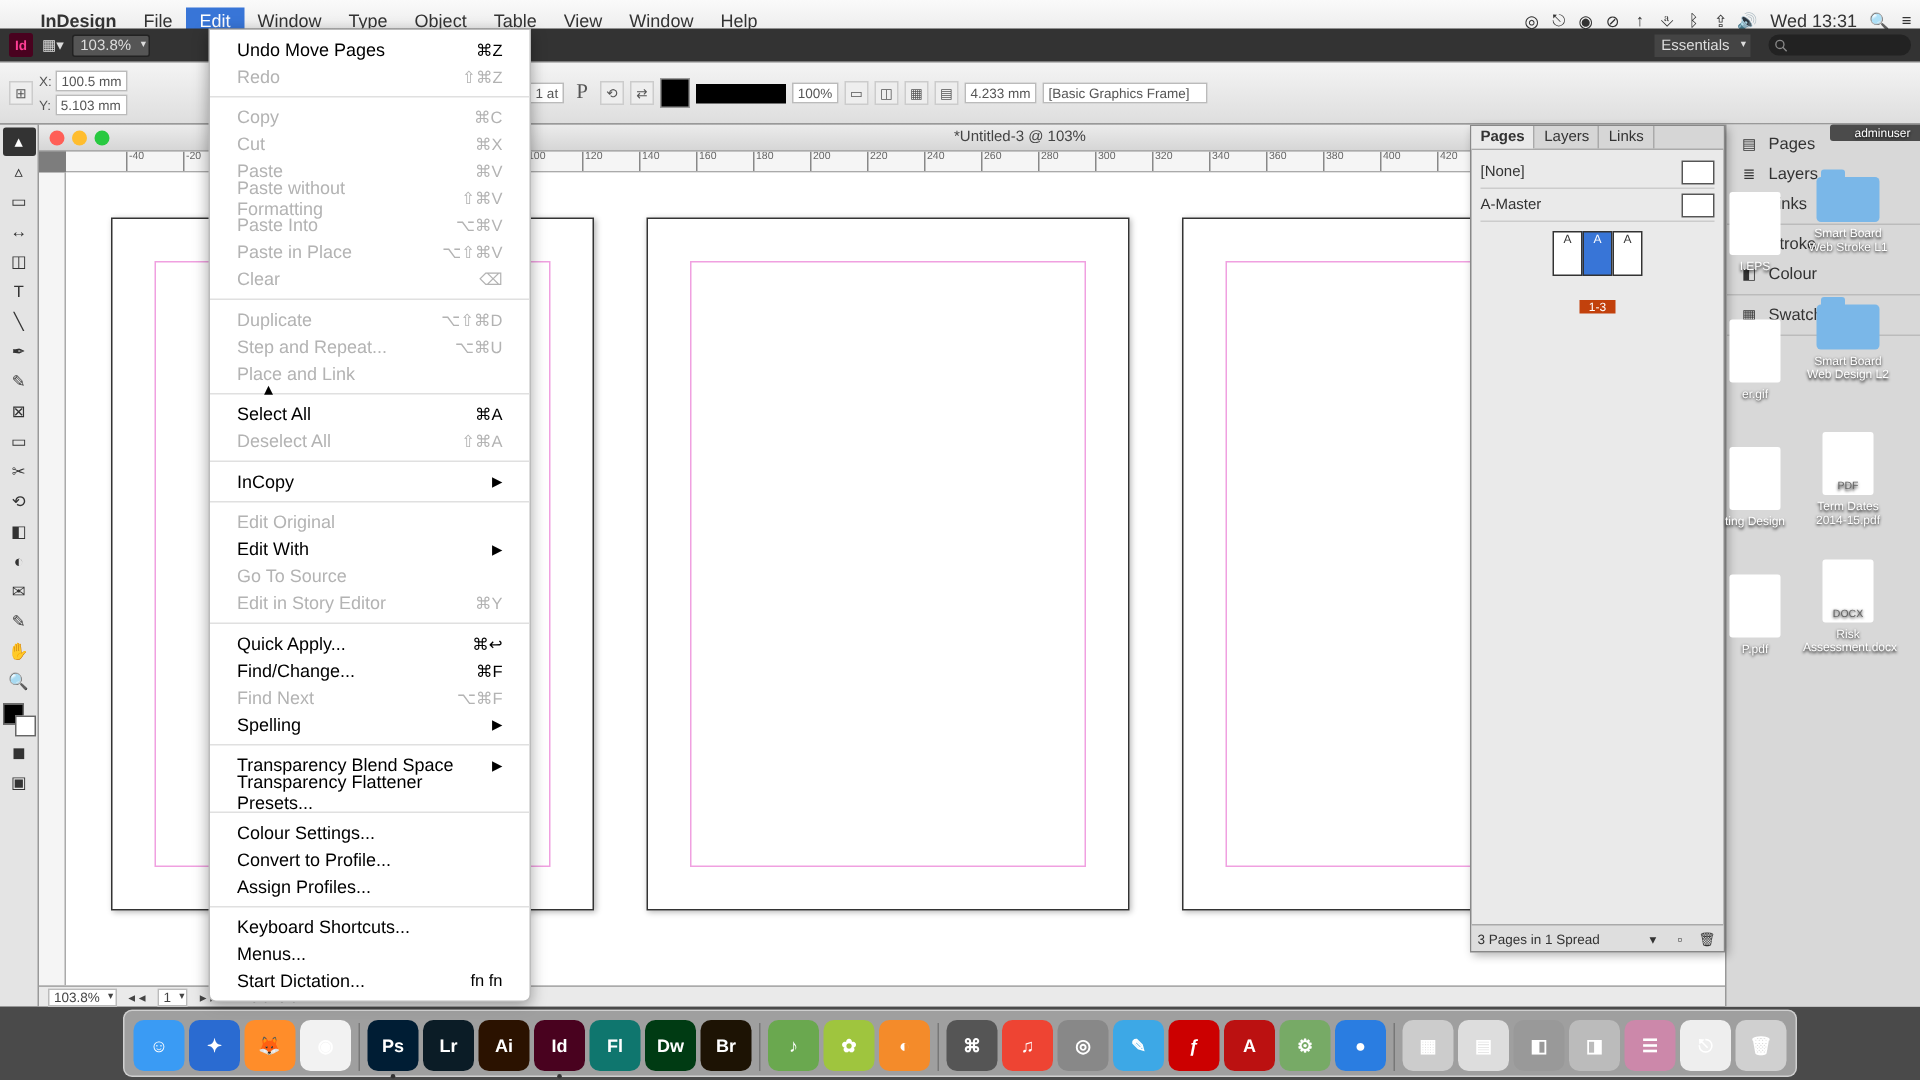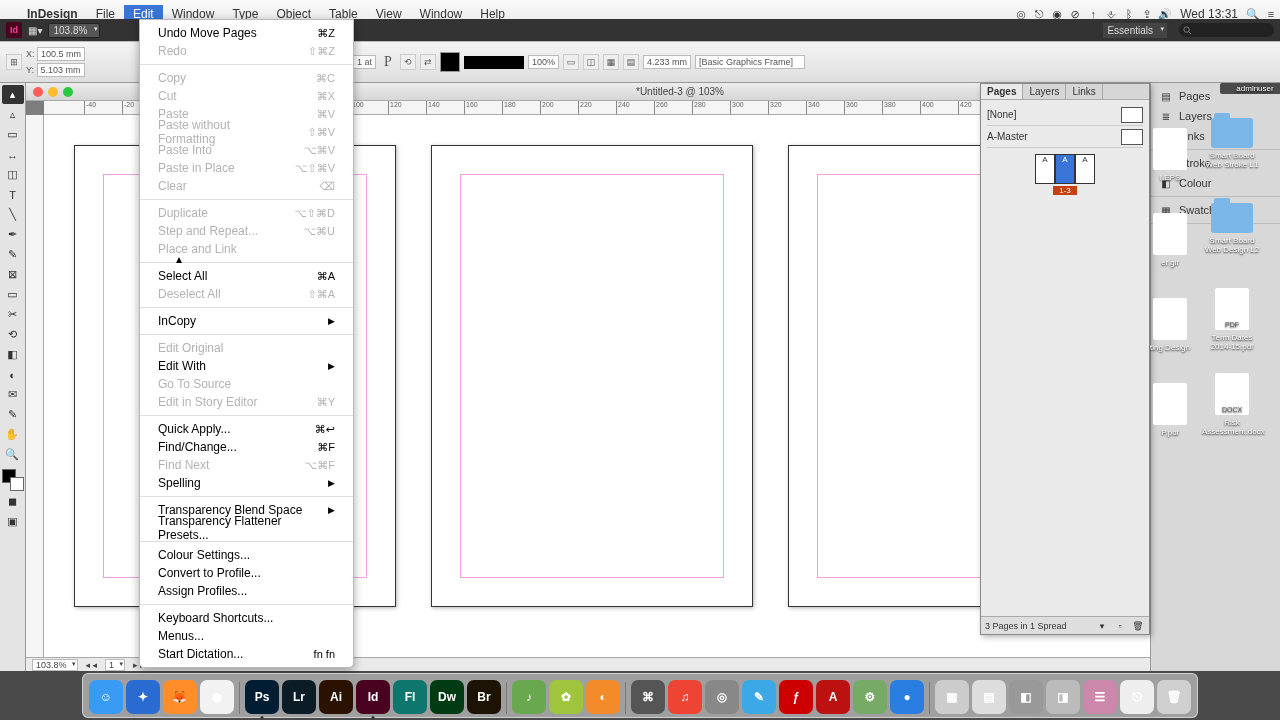--- a/index.html
+++ b/index.html
@@ -69,21 +69,21 @@
 .pages-panel { position:absolute; top:83px; right:130px; width:170px; height:552px; background:#eaeaea; border:1px solid #888; box-shadow:2px 2px 6px rgba(0,0,0,.3); font-size:10px; color:#333; display:flex; flex-direction:column;}
 .pages-panel .tabs { display:flex; background:#d6d6d6; border-bottom:1px solid #aaa; height:16px;}
 .pages-panel .tab { padding:2px 6px; border-right:1px solid #aaa;}
 .pages-panel .tab.active { background:#eaeaea; font-weight:bold;}
 .pages-panel .body { flex:1; padding:4px 6px; overflow:auto;}
 .pages-panel .master-row { display:flex; justify-content:space-between; align-items:center; height:22px; border-bottom:1px solid #ccc;}
 .pages-panel .thumb { width:22px; height:16px; background:#fff; border:1px solid #555;}
 .pages-panel .spread-thumb { display:flex; gap:0; margin-top:6px; justify-content:center;}
 .pages-panel .spread-thumb .p { width:20px; height:30px; background:#fff; border:1px solid #333; font-size:8px; text-align:center;}
 .pages-panel .spread-thumb .p.sel { background:#3875d7; color:#fff;}
-.pages-panel .lbl { text-align:center; font-size:8px; background:#c2410c;color:#fff;padding:0 3px;margin:2px auto;width:24px;}
+.pages-panel .lbl { text-align:center; font-size:8px; background:#c2410c;color:#fff;padding:0 3px;margin:16px auto;width:24px;}
 .pages-panel .foot { height:18px; background:#dedede; border-top:1px solid #aaa; display:flex; align-items:center; padding:0 4px; font-size:9px; gap:4px;}
 .pages-panel .foot .sp{flex:1;}
 .pages-panel .foot .b{width:14px;height:14px;display:flex;align-items:center;justify-content:center;}
 
 
 .desktop { position:absolute; top:83px; right:0; width:140px; bottom:49px; pointer-events:none;}
 .dicon { position:absolute; width:60px; text-align:center; font-size:8px; color:#fff; text-shadow:0 1px 2px #000;}
 .dicon .fold { width:42px; height:30px; background:#7ab7e8; border-radius:3px; margin:0 auto 3px; position:relative;}
 .dicon .fold::before{content:"";position:absolute;top:-5px;left:3px;width:16px;height:6px;background:#7ab7e8;border-radius:2px 2px 0 0;}
 .dicon .file { width:34px; height:42px; background:#fff; margin:0 auto 3px; border-radius:2px; position:relative;}

